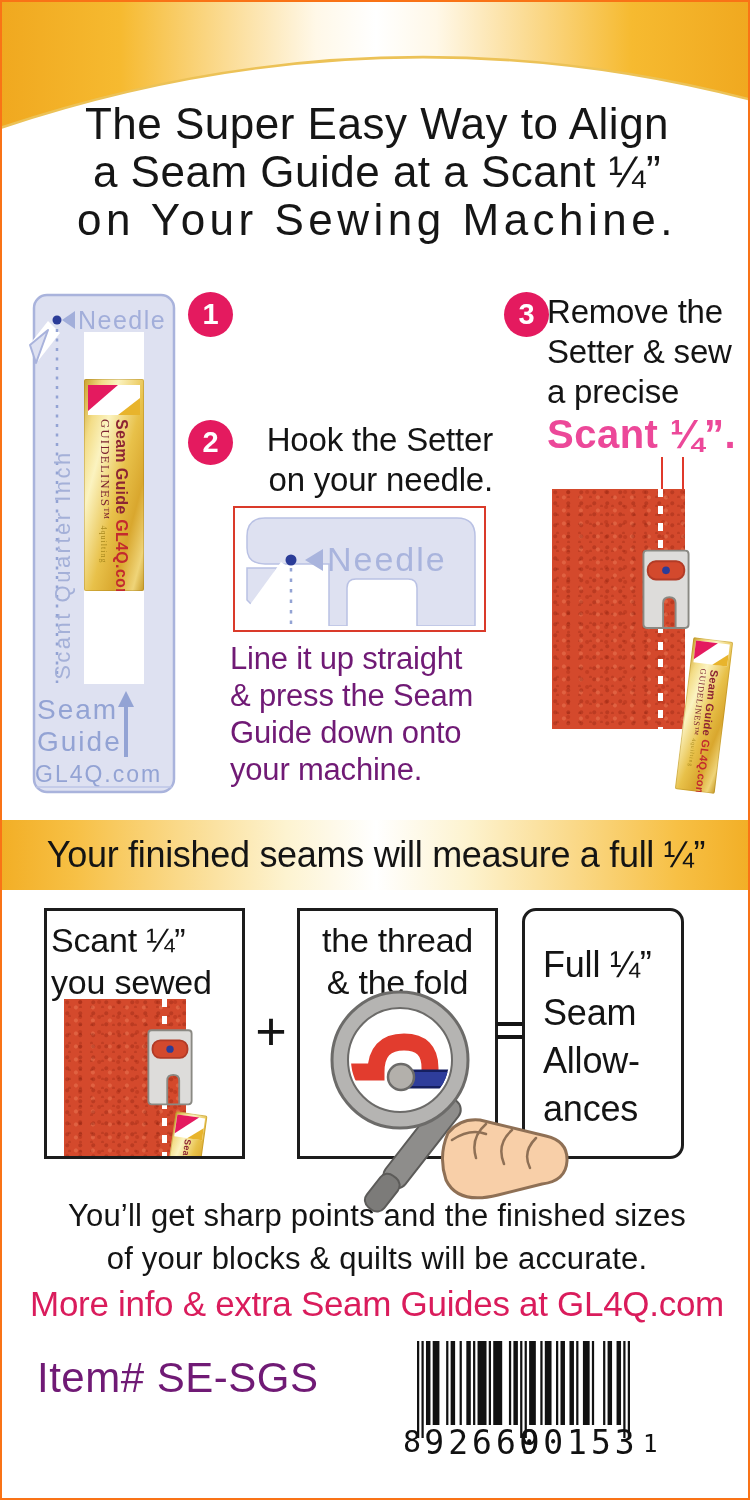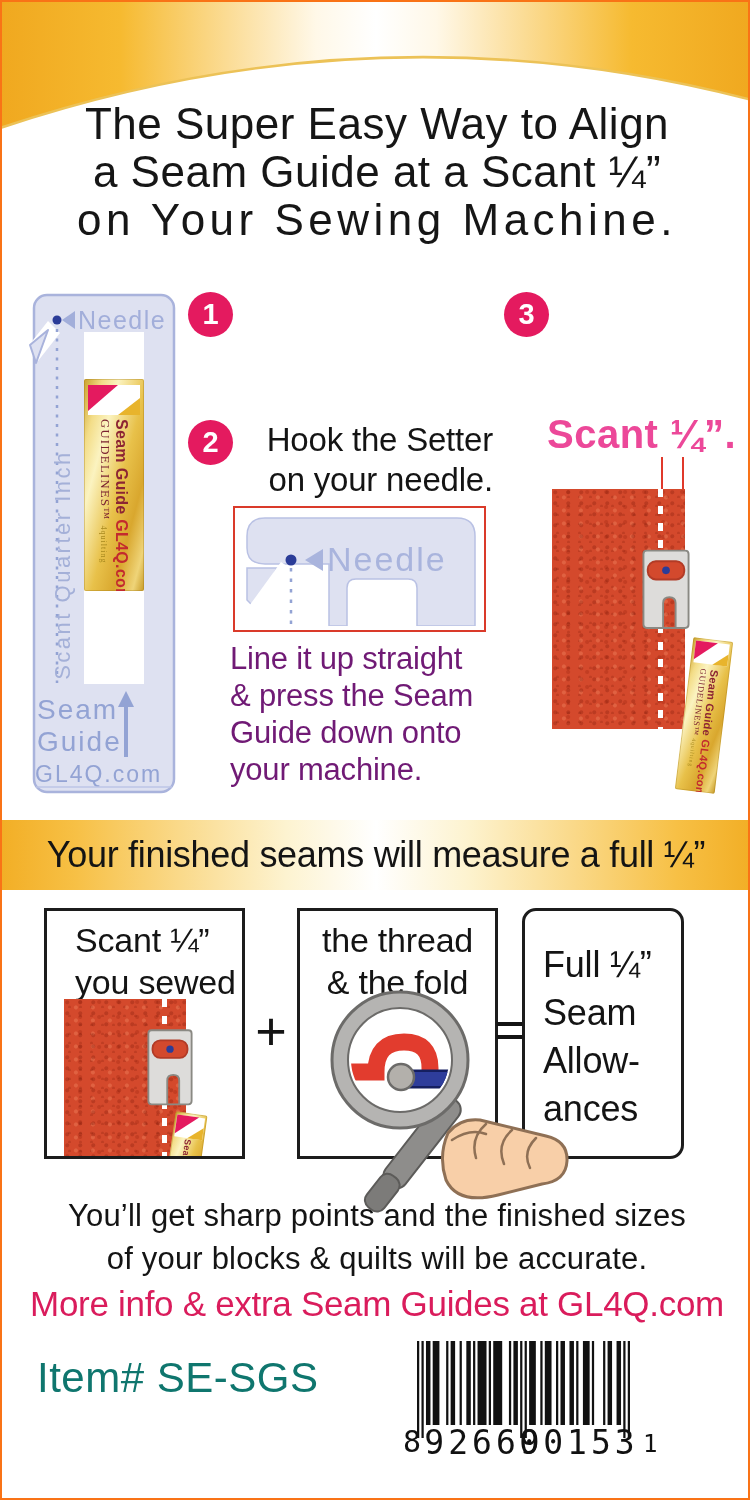--- a/index.html
+++ b/index.html
@@ -68,21 +68,21 @@
   
   .eqbox{position:absolute;top:906px;height:245px;background:#fff;border:3px solid #1c1c1c;}
   .eqbox .btxt{font-size:34px;line-height:42px;letter-spacing:-0.2px;}
   .opsign{position:absolute;font-size:54px;color:#141414;}
 
   
   .result{position:absolute;left:0;top:1192px;width:750px;text-align:center;
      font-size:31px;line-height:43px;letter-spacing:0.2px;color:#141414;}
   .promo{position:absolute;left:0;top:1282px;width:750px;text-align:center;
      font-size:35px;letter-spacing:-0.3px;color:#da1c5c;}
-  .item{position:absolute;left:35px;top:1352px;font-size:42px;letter-spacing:0.5px;color:#0f766e;}
+  .item{position:absolute;left:35px;top:1352px;font-size:42px;letter-spacing:0.5px;color:#701a75;}
   .bc-digit{font-family:"DejaVu Sans Mono",monospace;fill:#111;}
 </style>
 </head>
 <body>
 
 <div class="page">
 
   <svg width="0" height="0" style="position:absolute" aria-hidden="true">
     <defs>
       <symbol id="foot-sym" viewBox="0 0 100 170">
@@ -167,20 +167,23 @@
       <text x="92" y="63" font-size="34" letter-spacing="2" fill="#a9b4dd">Needle</text>
     </svg>
   </div>
 
   <div class="caption pre" style="left:228px;top:638px;width:260px;">Line it up straight
 &amp; press the Seam
 Guide down onto
 your machine.</div>
 
   <div class="stepnum" style="left:502px;top:290px;">3</div>
+  <div class="steptxt pre" style="left:545px;top:290px;width:190px;">Remove the
+Setter &amp; sew
+a precise</div>
   <div class="scant-hl" style="left:545px;top:410px;">Scant ¼”.</div>
 
   <div class="gline" style="left:659px;"></div>
   <div class="gline" style="left:680px;"></div>
 
   <div class="fabric" style="left:550px;top:487px;width:133px;height:240px;">
     <div class="stitch" style="left:106px;"></div>
   </div>
   <svg class="abs" style="left:640px;top:544px;" width="48" height="88" viewBox="0 0 100 170">
       <use href="#foot-sym"></use>
@@ -197,21 +200,21 @@
       </div>
       <div class="brand">
         <span>Guidelines™</span> <span class="sub">4quilting</span>
       </div>
     </div>
   </div>
 
   <div class="banner">Your finished seams will measure a full ¼”</div>
 
   <div class="eqbox" style="left:42px;width:195px;overflow:hidden;">
-    <div class="btxt pre" style="margin:8px 0 0 28px;">Scant ¼”
+    <div class="btxt pre" style="margin:8px 0 0 4px;">Scant ¼”
 you sewed</div>
     <div class="fabric" style="left:17px;top:88px;width:122px;height:160px;">
       <div class="stitch" style="left:98px;"></div>
     </div>
     <svg class="abs" style="left:100px;top:114px;" width="46" height="86" viewBox="0 0 100 170">
         <use href="#foot-sym"></use>
       </svg>
     <div class="sticker small" style="left:121px;top:202px;width:32px;height:110px;transform:rotate(8deg);">
       <div class="logo">
         <div class="tri-pink"></div>

